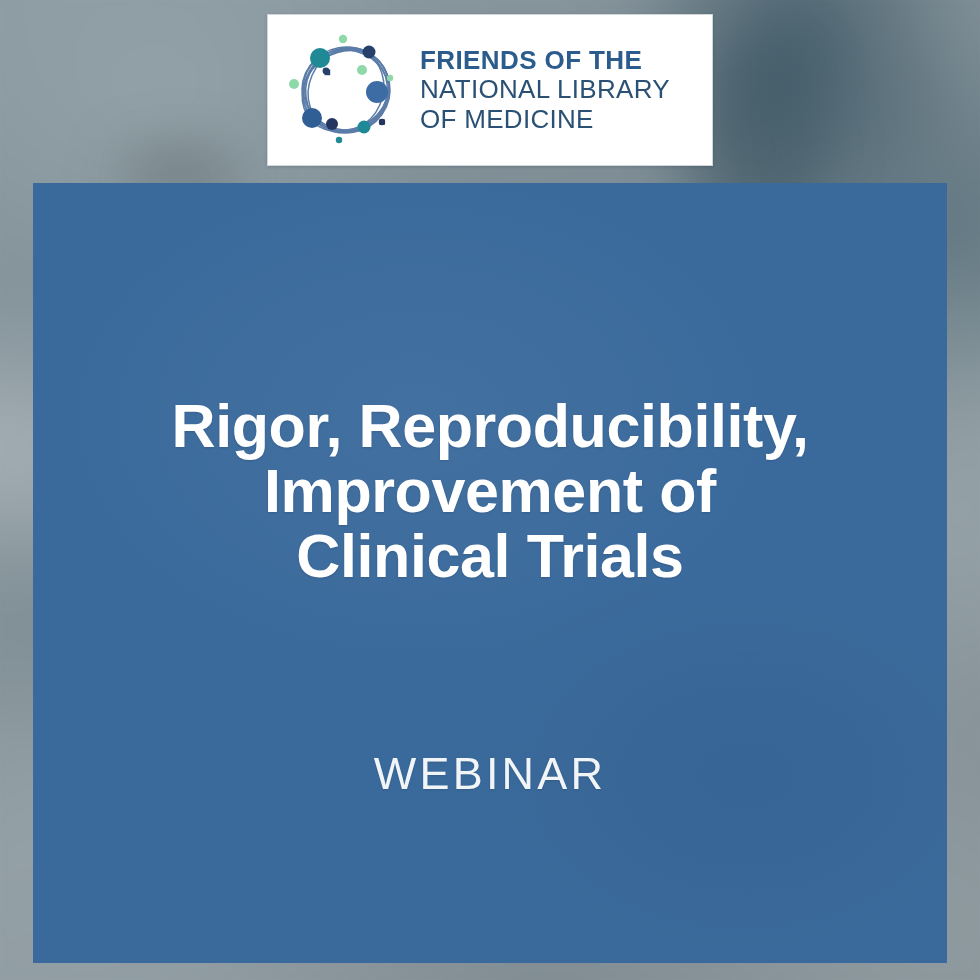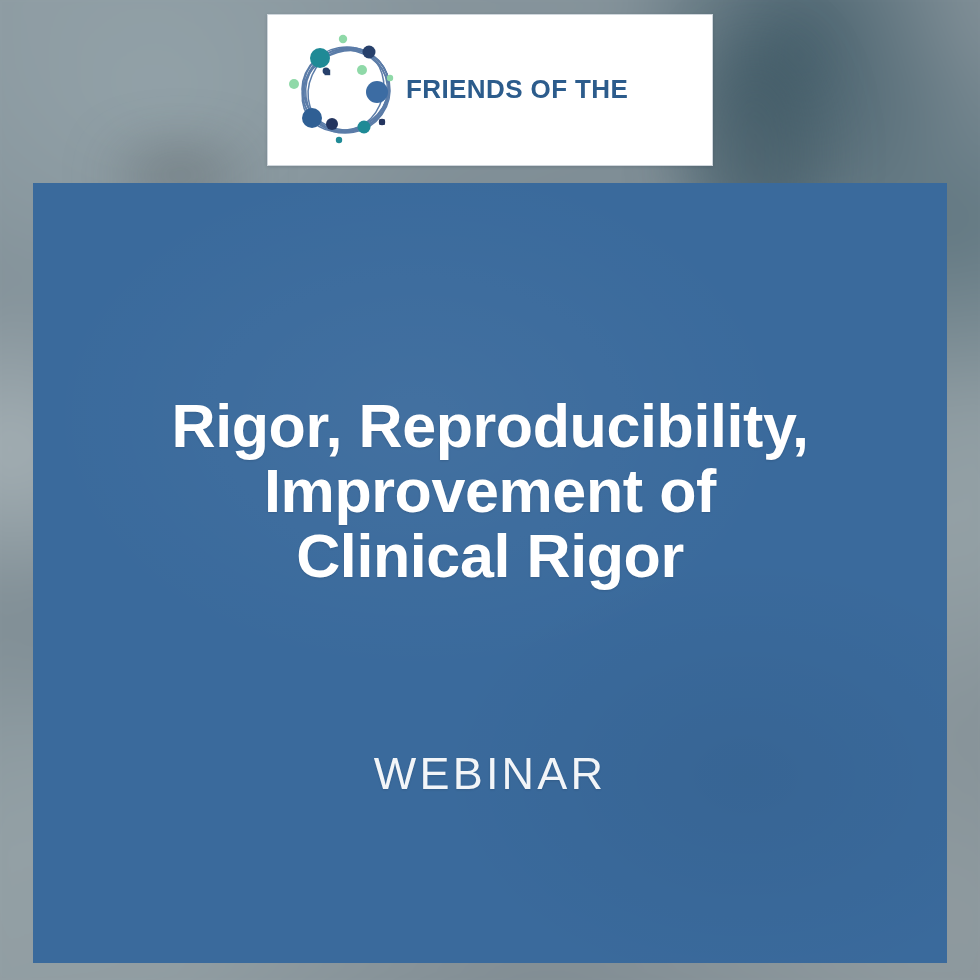--- a/index.html
+++ b/index.html
@@ -59,20 +59,21 @@
     align-items: center;
     padding: 0 14px 0 18px;
     box-shadow: 0 1px 3px rgba(30,40,50,0.18);
   }
   .logo-mark {
     flex: 0 0 auto;
     width: 120px;
     height: 120px;
   }
   .logo-words {
+    margin-left: 14px;
     color: #2a5685;
     line-height: 1.13;
     white-space: nowrap;
   }
   .logo-line-1 {
     font-size: 26px;
     font-weight: 700;
     letter-spacing: 0.4px;
     color: #2c5c8c;
   }
@@ -164,27 +165,29 @@
         <circle cx="40" cy="41" r="3.4" fill="#27406b"></circle>
         <circle cx="96" cy="92" r="3.2" fill="#24355f"></circle>
         <circle cx="53" cy="110" r="3.2" fill="#1f8a96"></circle>
         <rect x="38.6" y="39.6" width="5.6" height="5.6" fill="#27406b"></rect>
         <rect x="93.4" y="89.4" width="5.4" height="5.4" fill="#24355f"></rect>
       </svg>
     </span>
 
     <div class="logo-words">
       <div class="logo-line-1">FRIENDS OF THE</div>
+      <div class="logo-line-2">NATIONAL LIBRARY</div>
+      <div class="logo-line-3">OF MEDICINE</div>
     </div>
   </div>
 
   <div class="panel">
 
     <h1 class="panel-title">
       <span class="tline">Rigor, Reproducibility,</span>
       <span class="tline">Improvement of</span>
-      <span class="tline">Clinical Rigor</span>
+      <span class="tline">Clinical Trials</span>
     </h1>
 
     <div class="panel-kicker">WEBINAR</div>
   </div>
 
 </div>
 
 </body></html>

